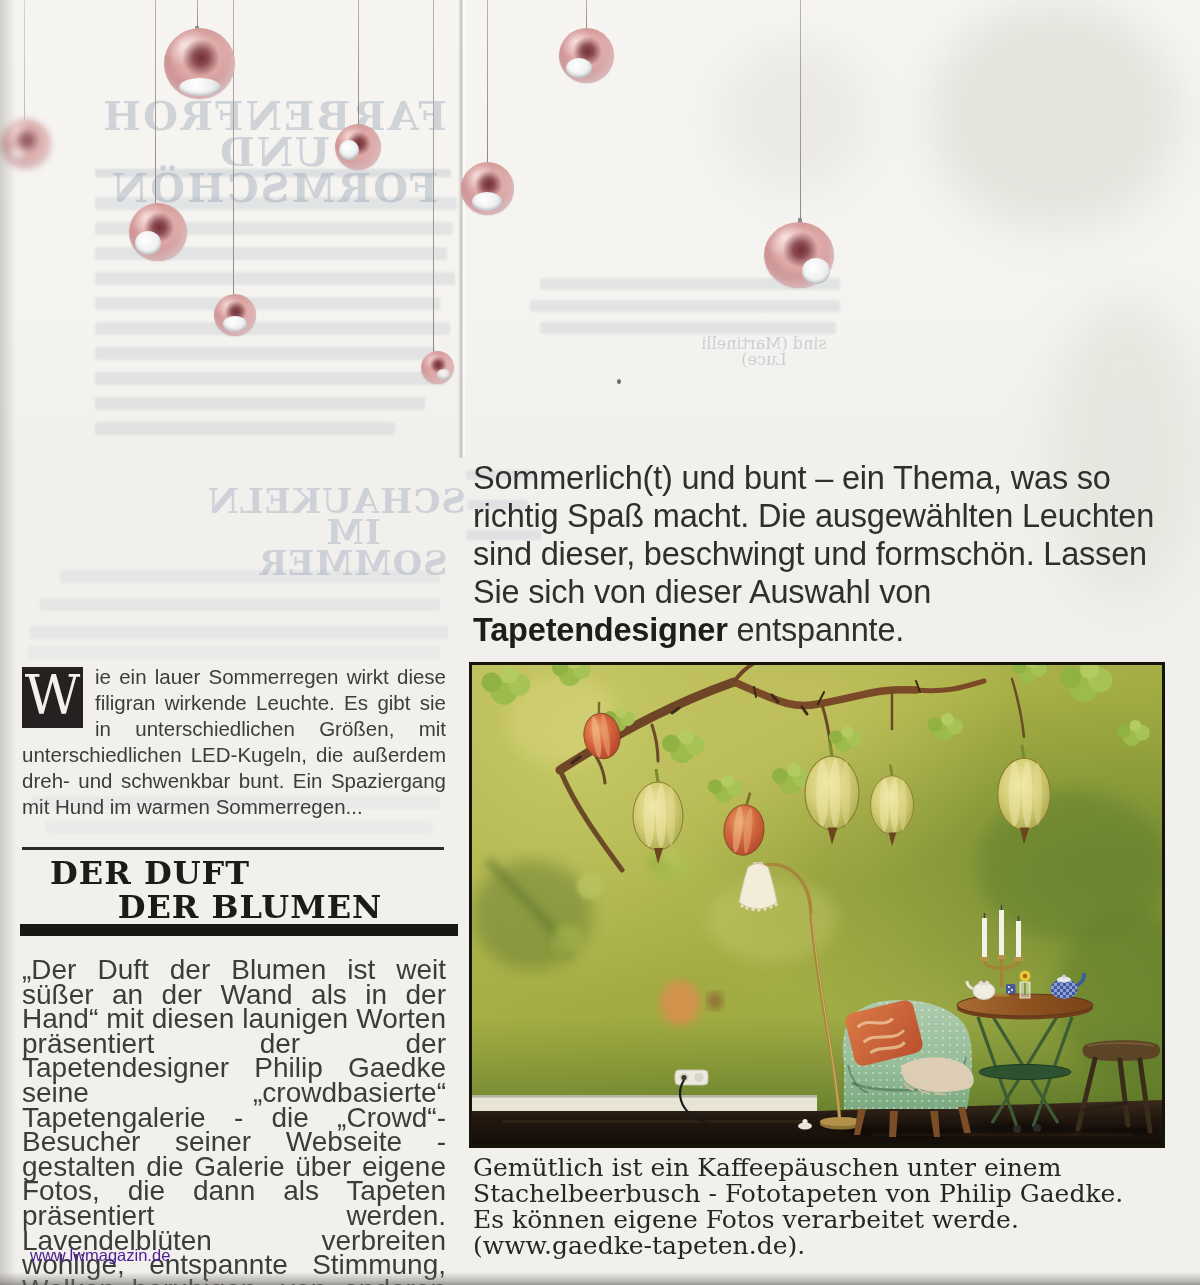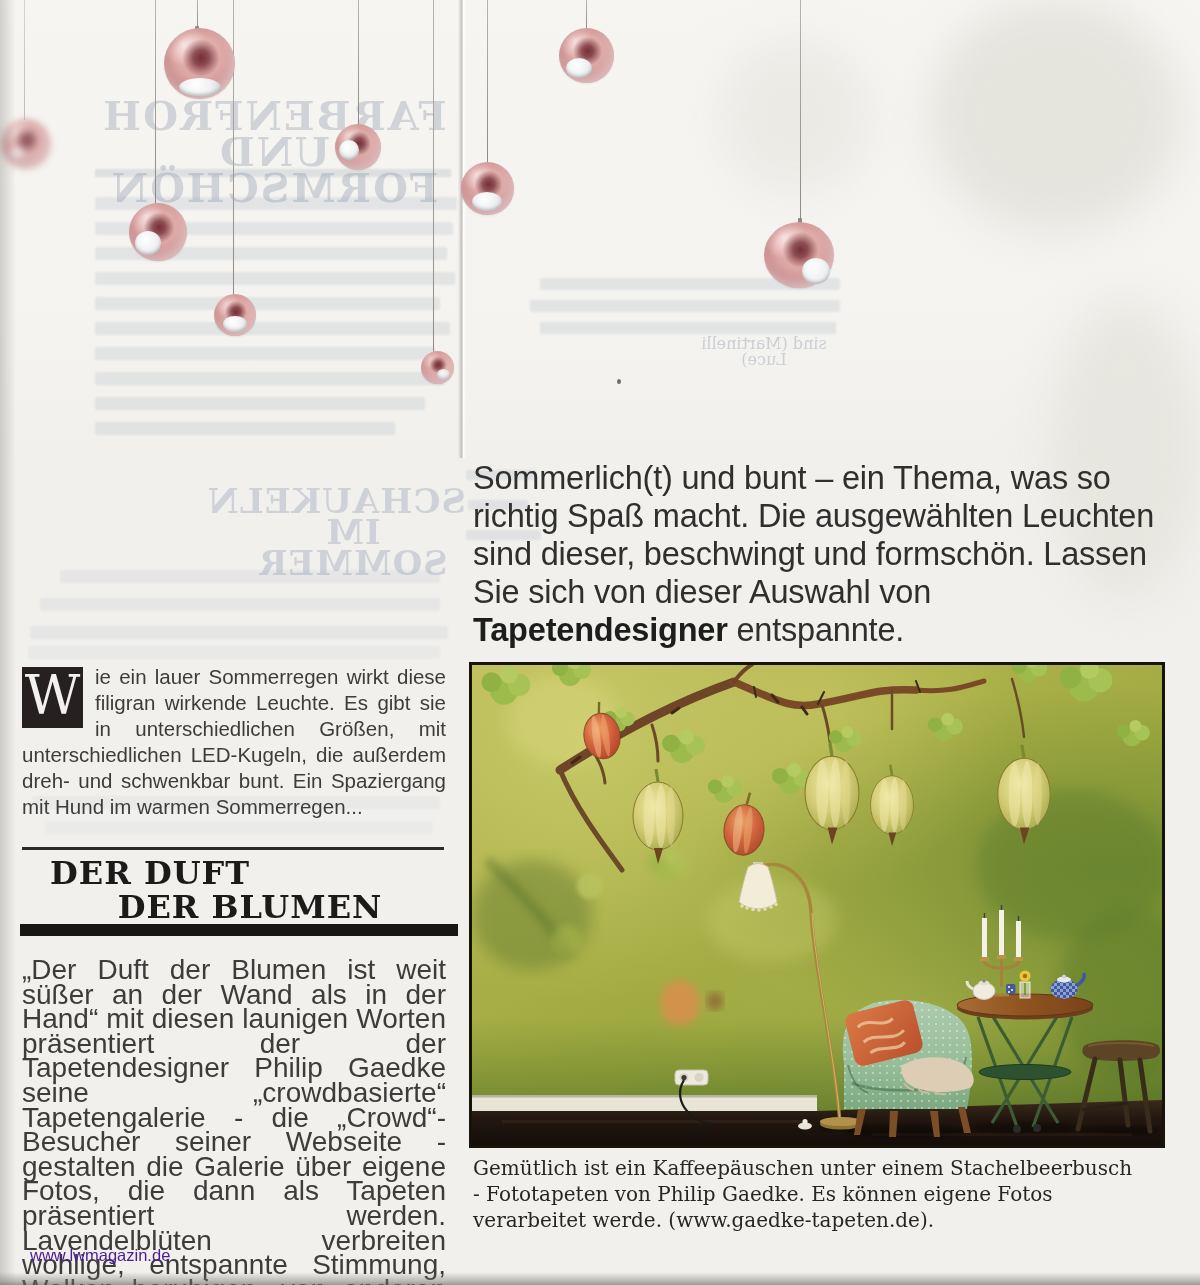--- a/index.html
+++ b/index.html
@@ -44,21 +44,21 @@
     font-family:"DejaVu Serif",serif;font-size:54px;line-height:58px;text-align:center;
     margin:3px 12px 6px 0;}
   .rule-thin{left:22px;top:847px;width:422px;height:2.5px;background:#2c2b28;}
   .headline{left:50px;top:856px;width:400px;font-family:"DejaVu Serif",serif;color:#1c1b19;
     font-size:32px;line-height:34px;letter-spacing:1px;}
   .headline .l1{font-weight:700;display:block;}
   .headline .l2{font-weight:700;display:block;text-align:center;}
   .rule-thick{left:20px;top:924px;width:438px;height:12px;background:#181713;}
   .para2{left:22px;top:958px;width:424px;font-size:28px;line-height:24.6px;}
   .caption{left:473px;top:1155px;width:670px;font-family:"DejaVu Serif",serif;
-    font-size:20px;line-height:26px;color:#262625;}
+    font-size:25px;line-height:26px;color:#262625;}
   .footer-url{left:30px;top:1246px;font-size:16.5px;color:#4c1d95;}
   .bottom-edge{left:0;top:1272px;width:1200px;height:13px;
     background:linear-gradient(180deg,rgba(120,117,112,0),rgba(120,117,112,.45) 70%,rgba(95,92,88,.6));}
   .speck{width:4px;height:5px;background:#4b4a48;border-radius:50%;opacity:.8;}
 
   
   .photo{left:469px;top:662px;width:690px;height:480px;border:3px solid #161309;
     background:
       radial-gradient(circle at 16% 14%, rgba(218,216,124,.55), rgba(218,216,124,0) 38%),
       radial-gradient(circle at 52% 8%, rgba(212,208,114,.42), rgba(212,208,114,0) 32%),

